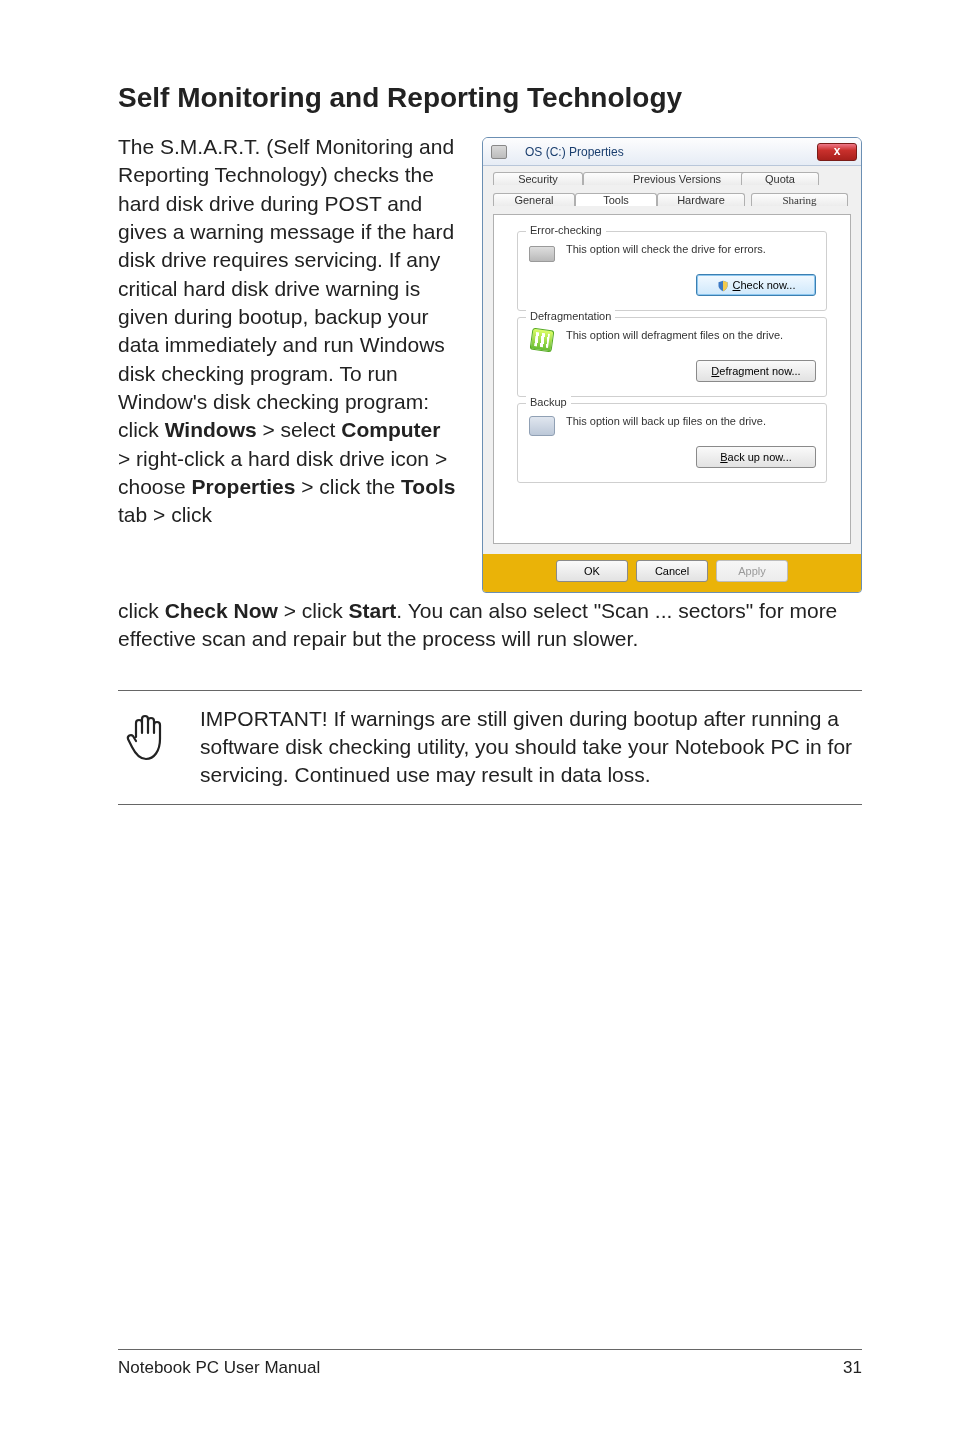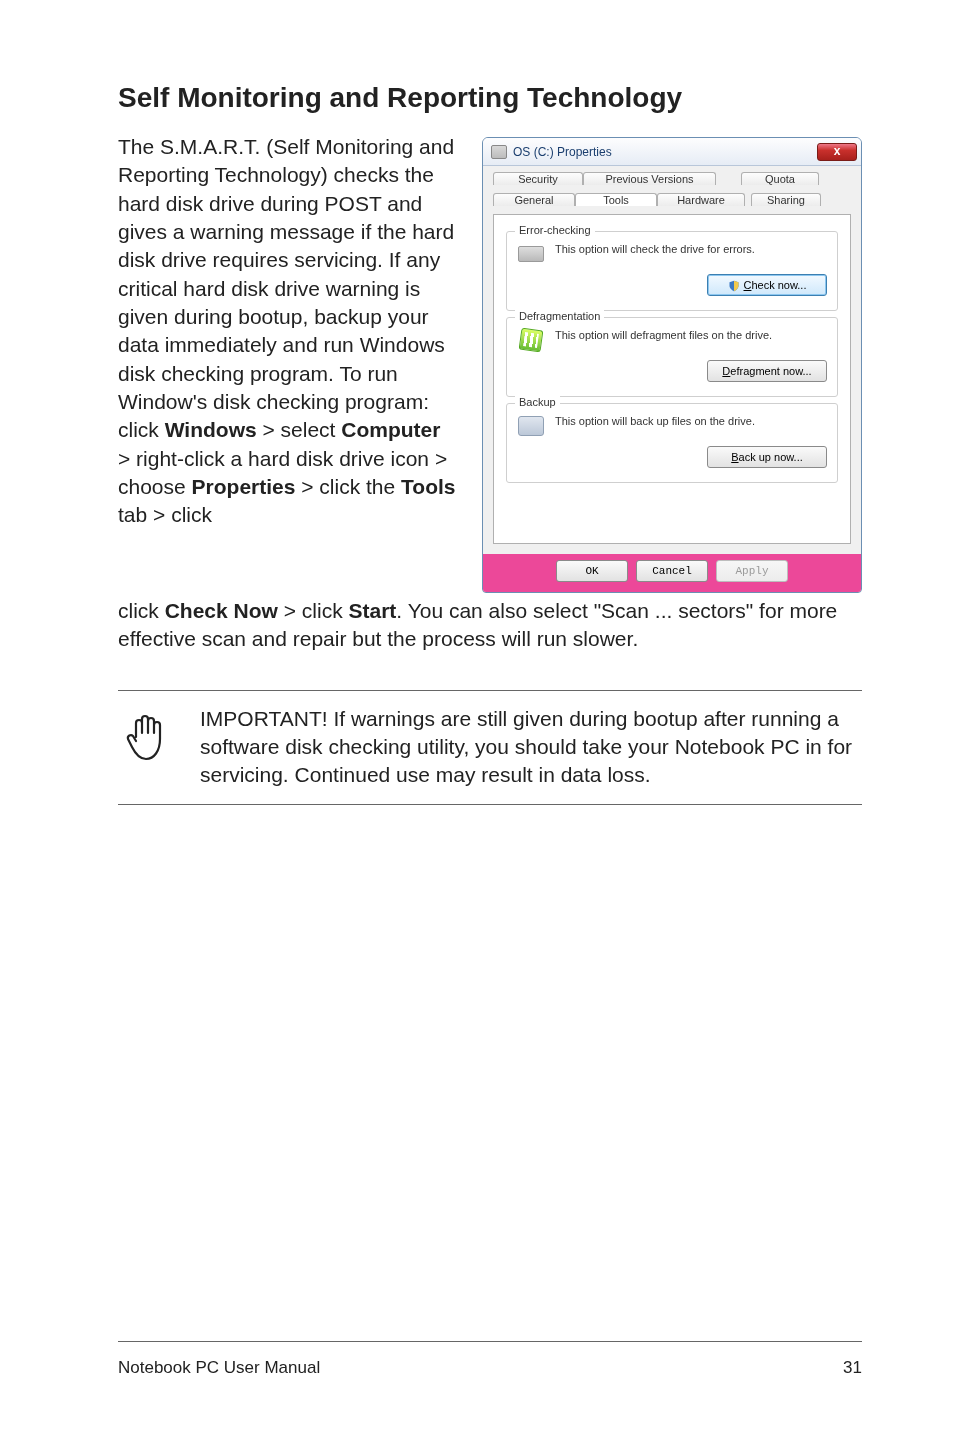--- a/index.html
+++ b/index.html
@@ -28,21 +28,21 @@
     height: 28px;
     display: flex; align-items: center; justify-content: space-between;
     padding: 0 4px 0 8px;
     border-bottom: 1px solid #b8c6d9;
   }
   .dlg-titlebar .left { display:flex; align-items:center; gap:6px; }
   .dlg-titlebar .drive-icon {
     width: 16px; height: 14px; background: linear-gradient(#d8d8d8,#bcbcbc);
     border: 1px solid #888; border-radius: 2px; position: relative;
   }
-  .dlg-titlebar .title-text { color: #1a3e6e; font-size: 12px; }
+  .dlg-titlebar .title-text { color: #1a3e6e; font-size: 12px; margin-left: 12px; }
   .dlg-close {
     width: 40px; height: 18px;
     background: linear-gradient(#e78, #c9302c 40%, #a8201c);
     border: 1px solid #7a1c18; border-radius: 3px;
     color: #fff; font-weight: 700; font-size: 12px; line-height: 15px; text-align: center;
   }
   .dlg-body { padding: 6px 10px 10px; background:#f0f0f0; }
   .tab-row { position: relative; height: 22px; }
   .tab-row2 { position: relative; height: 22px; margin-top:-1px; }
   .tab {
@@ -51,21 +51,21 @@
     border: 1px solid #b0b0b0; border-bottom: none;
     border-radius: 3px 3px 0 0;
     padding: 0 0 0; text-align:center;
     font-size: 11px; color:#333;
   }
   .tab.active { background:#fff; z-index:2; }
   .tabpanel {
     border: 1px solid #b0b0b0;
     background:#fff;
     margin-top:-1px;
-    padding: 10px 12px 20px;
+    padding: 10px 23px 20px;
     position: relative; z-index:1;
   }
   .group {
     border: 1px solid #cfcfcf;
     border-radius: 3px;
     padding: 10px 10px 14px;
     margin-top: 6px;
     position: relative;
   }
   .group-label {
@@ -88,36 +88,36 @@
     font-size:11px; text-align:center; line-height:20px;
     padding:0 10px;
   }
   .group-btn.focus {
     border:1px solid #3c7fb1;
     box-shadow:0 0 0 1px #8cc7f0 inset;
     background:linear-gradient(#f2f9ff,#cfe8fb);
   }
   .shield { display:inline-block; width:12px;height:12px; vertical-align:middle; margin-right:4px; }
   .clearfix::after{content:"";display:block;clear:both;}
-  .dlg-footer { display:flex; justify-content:center; gap:8px; padding:6px 0 10px; background:#ec4899;font-family:Liberation Mono, monospace; }
+  .dlg-footer { display:flex; justify-content:center; gap:8px; padding:6px 0 10px; background:#eab308; }
   .dlg-btn {
     min-width:72px; height:22px;
     background:linear-gradient(#fafafa,#e2e2e2);
     border:1px solid #8a8a8a; border-radius:3px;
     font-size:11px; text-align:center; line-height:20px;
   }
   .dlg-btn.disabled { color:#9a9a9a; border-color:#bdbdbd; background:linear-gradient(#f6f6f6,#ececec); }
 
   
   .note-rule { border-top:1px solid #666; margin-top:36px; }
   .note { display:flex; gap:22px; padding:14px 0 14px; border-bottom:1px solid #666; }
   .note-icon { width:60px; flex-shrink:0; display:flex; justify-content:center; align-items:flex-start; padding-top:4px; }
   .note-text { font-size:21px; line-height:1.35; }
 
-  .footer { position:absolute; left:118px; right:92px; bottom:60px; display:flex; justify-content:space-between; border-top:1px solid #666; padding-top:16px; font-size:17px; color:#222; }
+  .footer { position:absolute; left:118px; right:92px; bottom:60px; display:flex; justify-content:space-between; border-top:1px solid #666; padding-top:8px; font-size:17px; color:#222; }
 </style>
 </head>
 <body>
 
 <div class="page">
   <h2 class="title">Self Monitoring and Reporting Technology</h2>
 
   <div class="two-col">
     <div class="body-text">
       <p>
@@ -130,28 +130,28 @@
         <div class="dlg-titlebar">
           <div class="left">
             <span class="drive-icon"></span>
             <span class="title-text">OS (C:) Properties</span>
           </div>
           <div class="dlg-close">x</div>
         </div>
         <div class="dlg-body">
           <div class="tab-row">
             <div class="tab" style="left:0;width:90px;">Security</div>
-            <div class="tab" style="left:90px;width:133px;">Previous Versions</div>
+            <div class="tab" style="left:90px;width:188px;">Previous Versions</div>
             <div class="tab" style="left:248px;width:78px;">Quota</div>
           </div>
           <div class="tab-row2">
             <div class="tab" style="left:0;width:82px;">General</div>
             <div class="tab active" style="left:82px;width:82px;">Tools</div>
             <div class="tab" style="left:164px;width:88px;">Hardware</div>
-            <div class="tab" style="left:258px;width:70px;">Sharing</div>
+            <div class="tab" style="left:258px;width:97px;font-family:Liberation Serif, serif;">Sharing</div>
           </div>
           <div class="tabpanel">
 
             <div class="group clearfix">
               <span class="group-label">Error-checking</span>
               <div class="group-row">
                 <div class="group-icon">
                     <div class="icon-disk"></div>
                   </div>
                 <div class="group-text">This option will check the drive for errors.</div>

